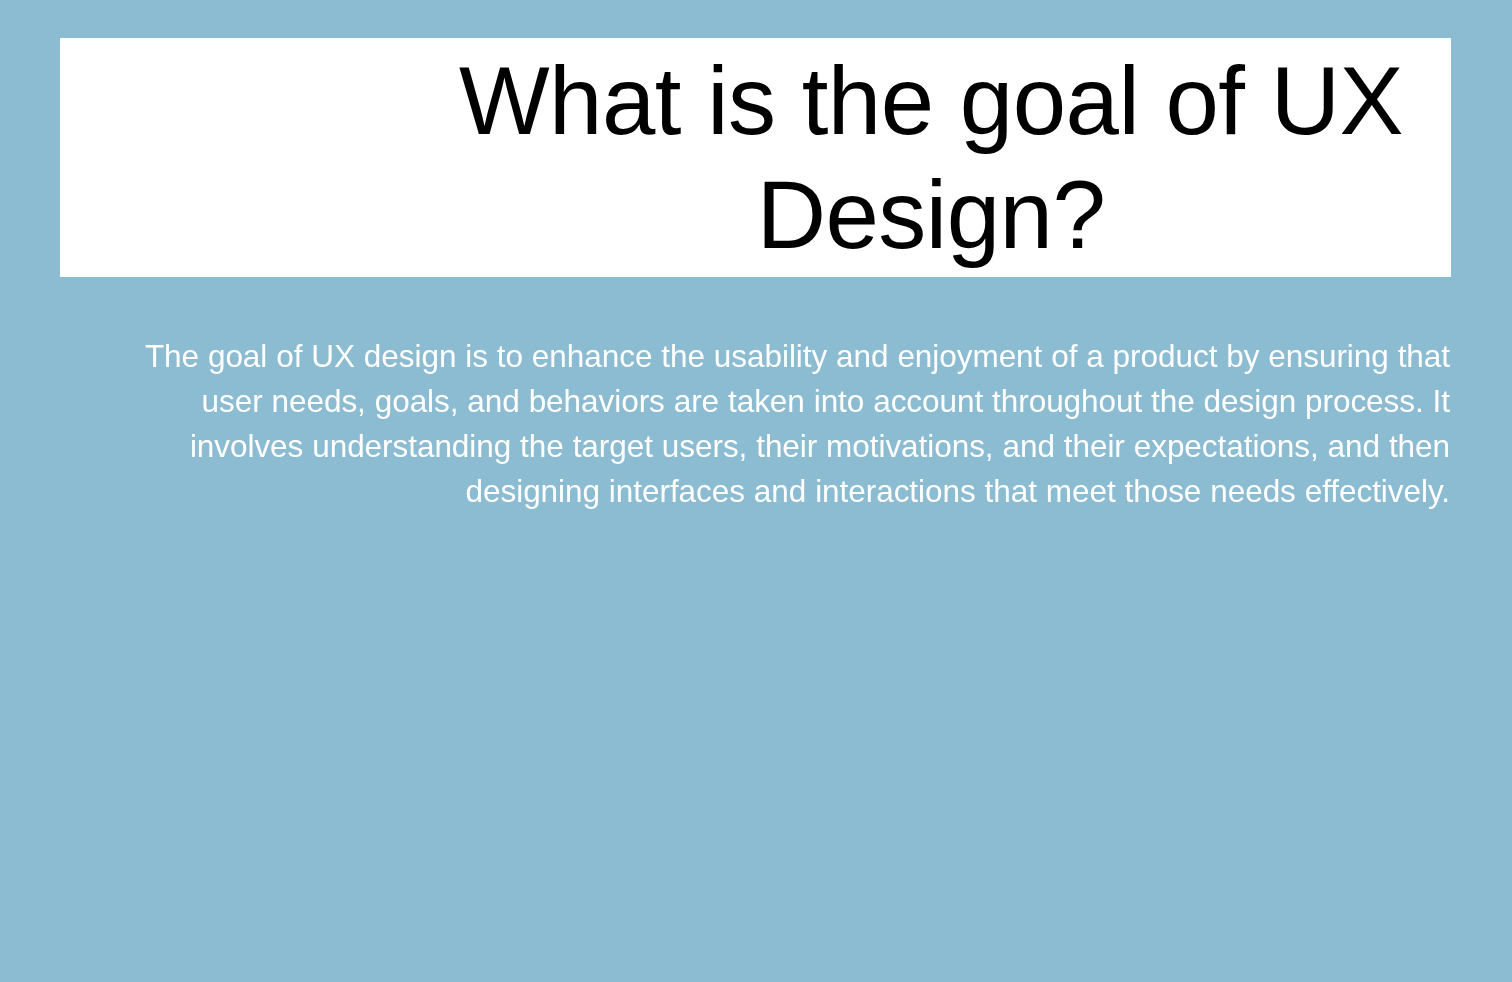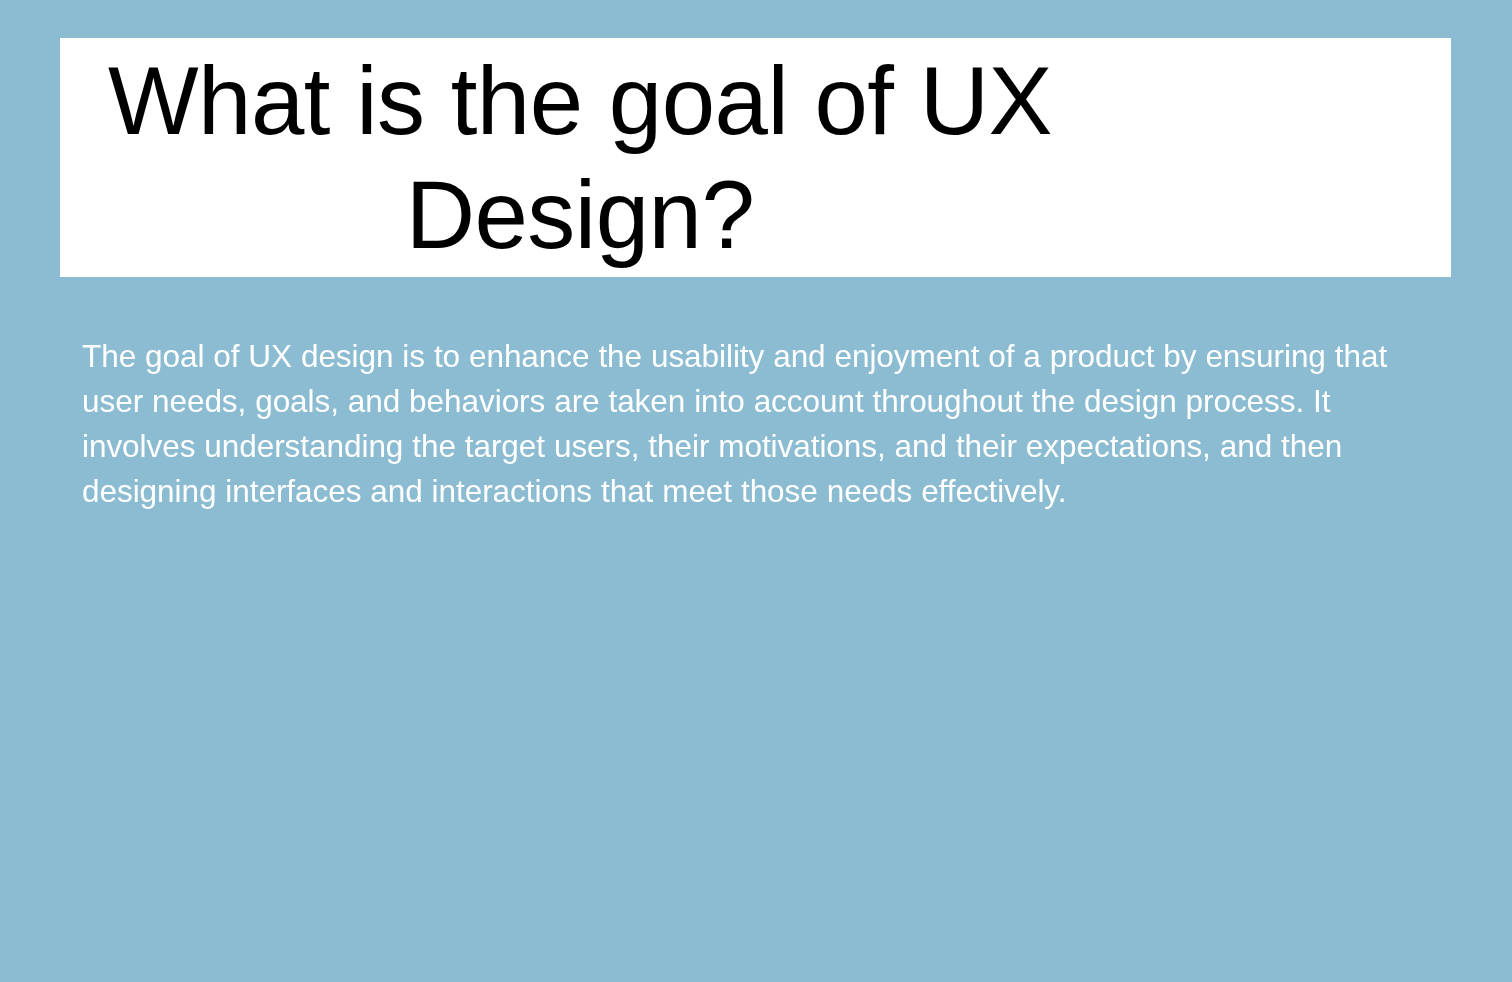--- a/index.html
+++ b/index.html
@@ -26,21 +26,21 @@
   
   #title-card {
     position: absolute;
     left: 60px;
     top: 38px;
     width: 1391px;
     height: 239px;
     background: #ffffff;
     display: flex;
     align-items: center;
-    justify-content: flex-start;
+    justify-content: flex-end;
     box-sizing: border-box;
     padding: 0 20px;
   }
 
   #title-text {
     display: block;
     width: 1000px;
     margin: 0;
     text-align: center;
     color: #000000;
@@ -61,21 +61,21 @@
   }
 
   #body-text {
     margin: 0;
     color: #ffffff;
     font-family: "Liberation Sans", "DejaVu Sans", sans-serif;
     font-weight: 400;
     font-size: 31.5px;
     line-height: 45px;
     letter-spacing: -0.05px;
-    text-align: left;
+    text-align: right;
     word-spacing: 0.2px;
   }
 </style>
 </head>
 <body>
 
 <div id="slide">
 
   <div id="title-card">
     <h1 id="title-text">What is the goal of UX Design?</h1>

